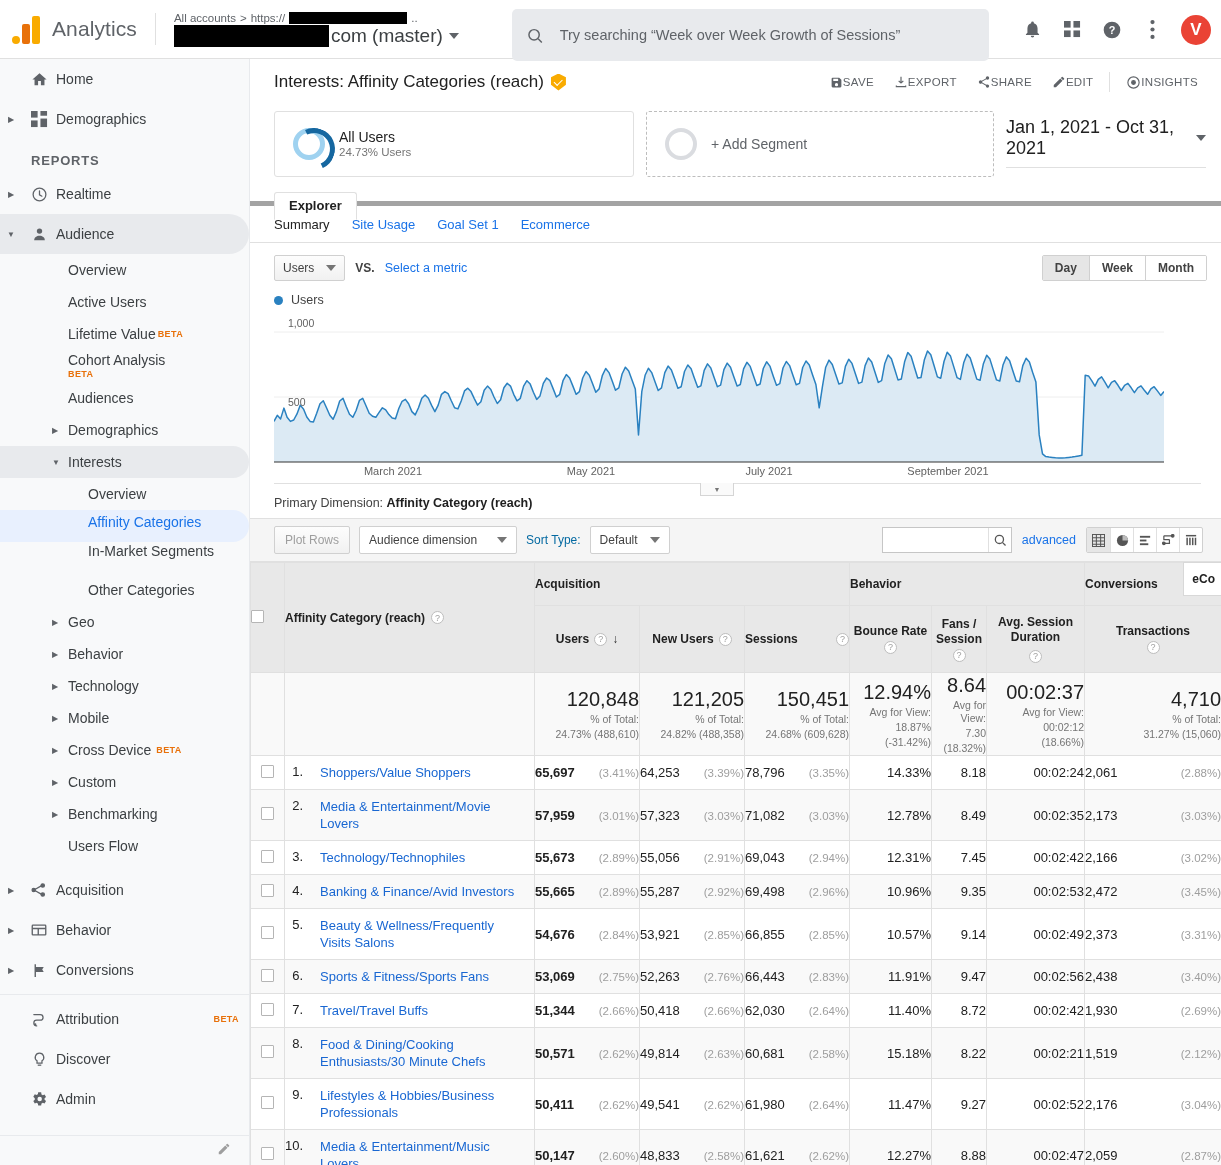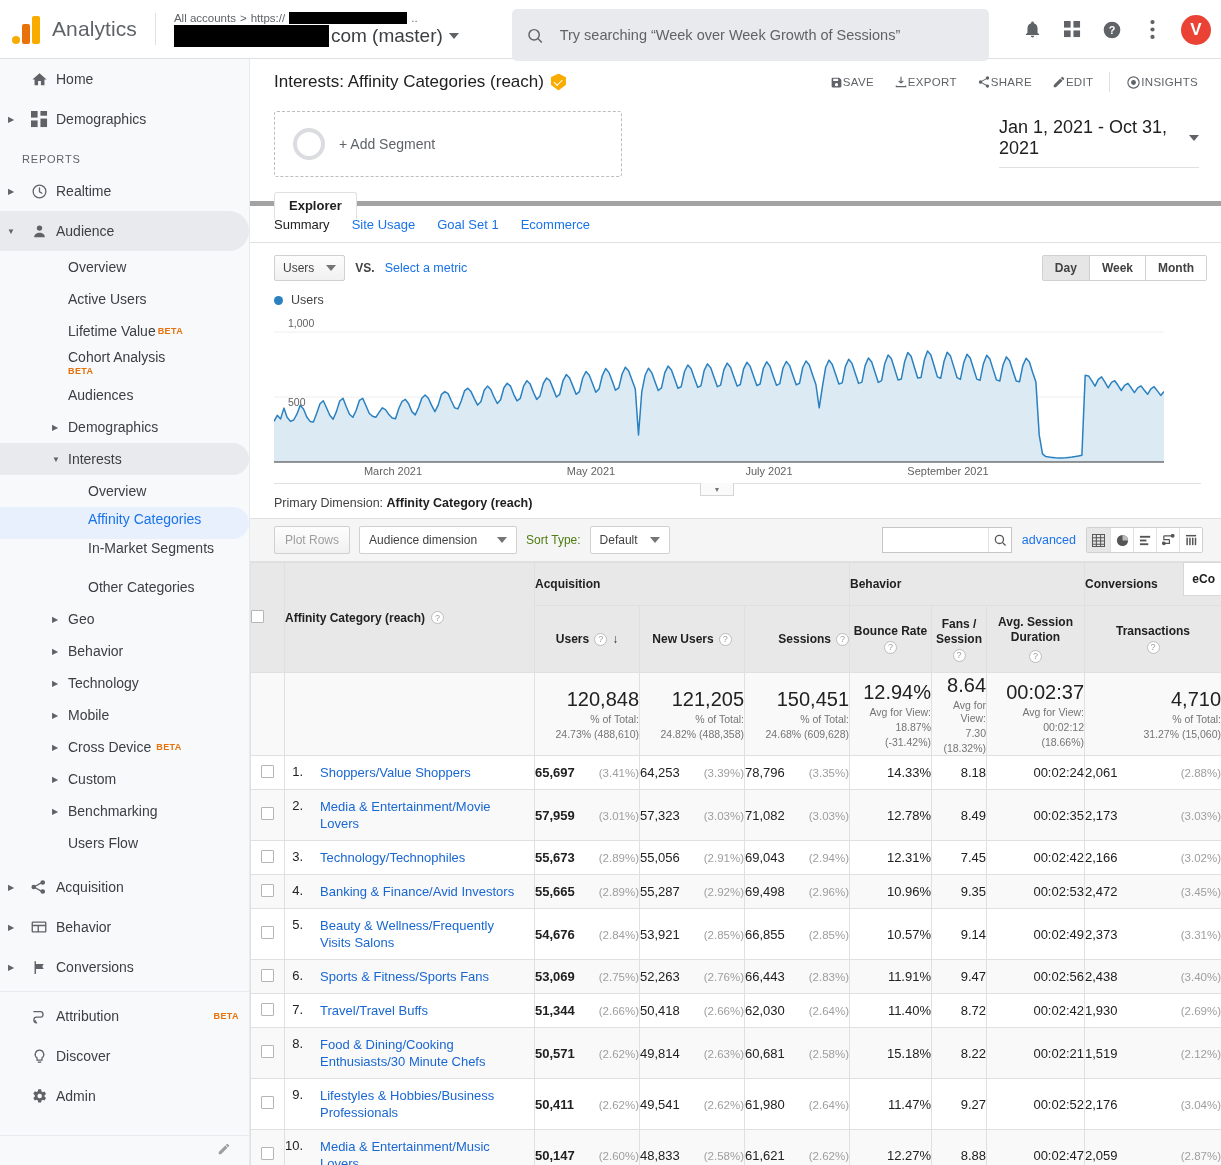--- a/index.html
+++ b/index.html
@@ -61,21 +61,21 @@
     background:#f8f9fa; border-right:1px solid #e8eaed; overflow:hidden;
   }
   .nav-item {
     display:flex; align-items:center; height:40px; cursor:pointer;
     padding-right:10px; position:relative; color:#3c4043; font-size:14px;
   }
   .nav-item .arrow { width:22px; text-align:center; font-size:8px; color:#5f6368; flex:0 0 22px; }
   .nav-item .nicon { width:34px; display:flex; align-items:center; justify-content:center; flex:0 0 34px; color:#5f6368; }
   .nav-item .nlabel { flex:1; }
   .nav-item.sel { background:#e8eaed; border-radius:0 20px 20px 0; }
-  .nav-section { font-size:11px; color:#5f6368; letter-spacing:.8px; padding:14px 0 6px 22px; font-weight:400; }
+  .nav-section { font-size:13px; color:#5f6368; letter-spacing:.8px; padding:14px 0 6px 22px; font-weight:700;margin-left:9px; }
   .sub-item {
     display:flex; align-items:center; min-height:32px; padding-left:68px; padding-right:12px;
     cursor:pointer; font-size:14px; color:#3c4043; line-height:17px;
   }
   .sub-item.exp { padding-left:52px; }
   .sub-item.exp .arrow { width:16px; font-size:8px; color:#5f6368; flex:0 0 16px; }
   .sub-item.active { background:#e8f0fe; color:#1a73e8; border-radius:0 20px 20px 0; }
   .sub-item.group-open { background:#e8eaed; border-radius:0 20px 20px 0; }
   .beta { color:#E8710A; font-size:9px; font-weight:700; vertical-align:super; margin-left:2px; letter-spacing:.4px; }
   .beta-below { color:#E8710A; font-size:9px; font-weight:700; letter-spacing:.4px; display:block; line-height:10px;}
@@ -147,21 +147,21 @@
   .ctrlbar {
     background:#f5f5f5; border-top:1px solid #e0e0e0; border-bottom:1px solid #e0e0e0;
     display:flex; align-items:center; padding:7px 18px 7px 24px; gap:9px; margin-left:0;
   }
   .btn-flat {
     border:1px solid #d0d0d0; background:linear-gradient(#fdfdfd,#f1f1f1); border-radius:2px;
     padding:6px 10px; font-size:12px; color:#9e9e9e; cursor:default;
   }
   .btn-sel { border:1px solid #d0d0d0; background:#fff; border-radius:2px; padding:6px 9px; font-size:12px;
     color:#424242; display:inline-flex; align-items:center; gap:20px; cursor:pointer; }
-  .sorttype { font-size:12px;color:#4d7c0f;text-align:center; }
+  .sorttype { font-size:12px;color:#0369a1;text-align:center; }
   .searchwrap { margin-left:auto; display:flex; align-items:center; gap:10px; }
   .tsearch { border:1px solid #c6c6c6; background:#fff; height:26px; width:130px; display:flex; align-items:center; }
   .tsearch input { border:0;outline:none;width:100%;height:100%;padding:0 6px;font-size:12px; font-family:"Liberation Sans", sans-serif;}
   .tsearch .mag { width:28px;height:24px;display:flex;align-items:center;justify-content:center;border-left:1px solid #e0e0e0;}
   .viewicons { display:flex; border:1px solid #d0d0d0; border-radius:2px; overflow:hidden; background:#fff; }
   .viewicons div { width:23px;height:24px;display:flex;align-items:center;justify-content:center;border-left:1px solid #e0e0e0;cursor:pointer; }
   .viewicons div:first-child { border-left:0; background:#e6e6e6; }
 
   
   table.gtab { border-collapse:collapse; width:100%; table-layout:fixed; }
@@ -491,20 +491,27 @@
           <svg width="15" height="15" viewBox="0 0 24 24" fill="none" stroke="#5f6368" stroke-width="1.8">
               <circle cx="12" cy="12" r="9"></circle>
               <circle cx="12" cy="12" r="3" fill="#5f6368"></circle>
             </svg>
           <span>INSIGHTS</span>
         </div>
       </div>
     </div>
 
     <div class="segrow">
+      <div class="segcard">
+        <div class="donut"></div>
+        <div>
+          <div class="seg-t1">All Users</div>
+          <div class="seg-t2">24.73% Users</div>
+        </div>
+      </div>
       <div class="segcard add">
         <div class="donut-empty"></div>
         <div class="seg-t1" style="color:#5f6368">+ Add Segment</div>
       </div>
       <div class="daterange">
         <div class="dr-inner">
           <span class="dr-text">Jan 1, 2021 - Oct 31, 2021</span>
           <span class="caret-dn"></span>
         </div>
       </div>
@@ -666,21 +673,21 @@
                 <span class="sortarrow">↓</span>
               </span>
             </th>
             <th class="col-th">
               <span class="inner" style="justify-content:center">
                 <span>New Users</span>
                 <span class="q">?</span>
               </span>
             </th>
             <th class="col-th">
-              <span class="inner" style="justify-content:flex-end">
+              <span class="inner" style="justify-content:space-between">
                 <span>Sessions</span>
                 <span class="q">?</span>
               </span>
             </th>
             <th class="col-th">
               <span class="inner wrapn" style="justify-content:center;flex-direction:column;gap:2px;">
                 <span>Bounce Rate</span>
                 <span class="q">?</span>
               </span>
             </th>

